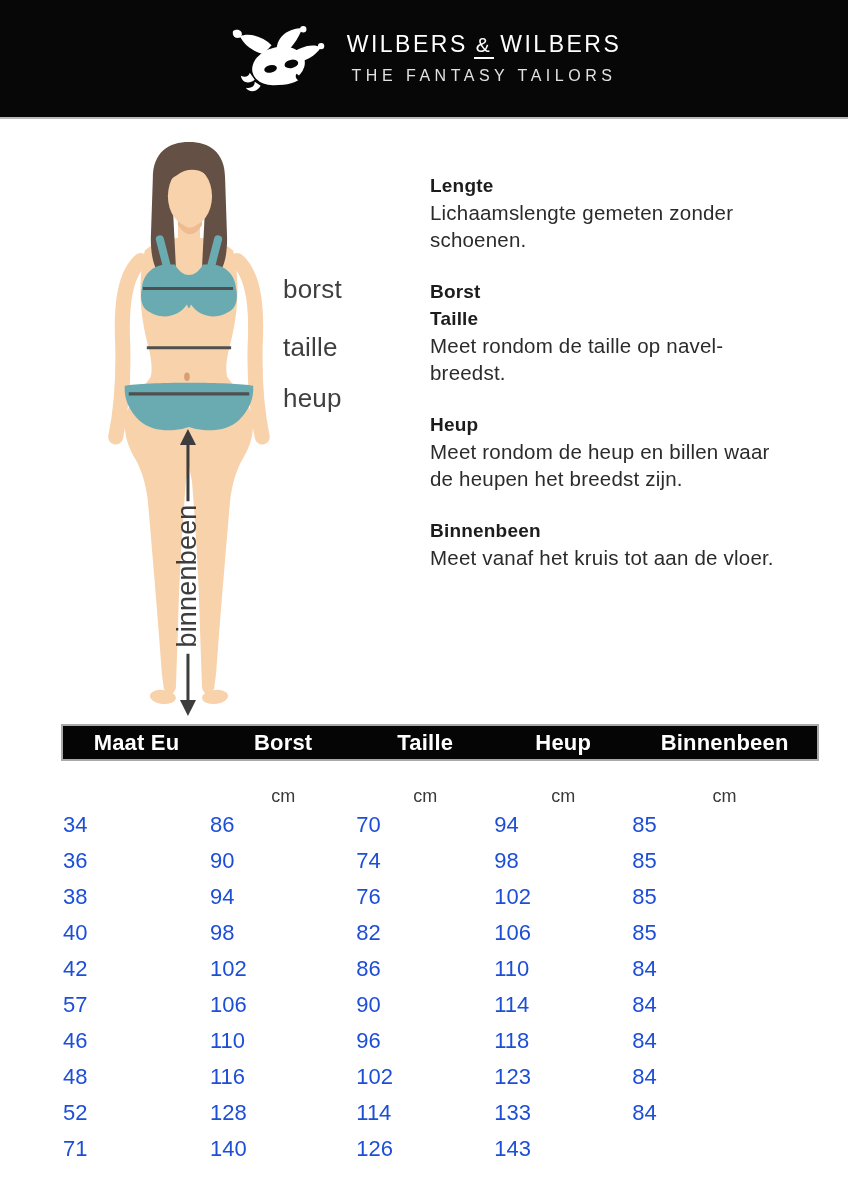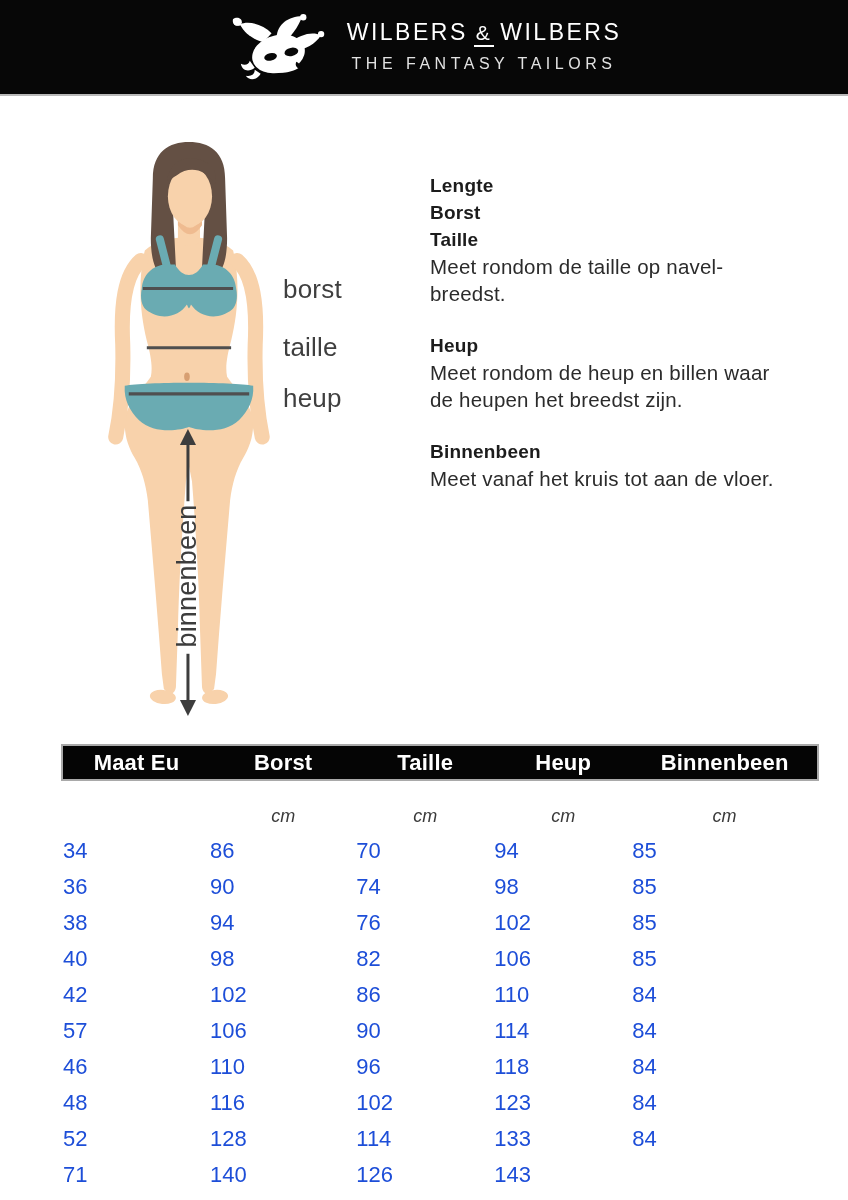--- a/index.html
+++ b/index.html
@@ -5,21 +5,21 @@
   html,body { margin:0; padding:0; background:#e9e9e9; }
   .page {
     position:relative; width:848px; height:1200px; margin:0 auto;
     background:#ffffff; overflow:hidden;
     font-family:"Liberation Sans", sans-serif;
     -webkit-font-smoothing:antialiased;
   }
 
   
   .masthead {
-    position:absolute; left:0; top:0; width:100%; height:96px;
+    position:absolute; left:0; top:0; width:100%; height:119px;
     background:var(--header-bg,#070707);
     border-bottom:2px solid #b9b9b9;
     display:flex; align-items:center; justify-content:center;
     box-sizing:border-box;
   }
   .brand { display:flex; align-items:center; gap:16px; }
   .jester-wrap svg { width:104px; height:72px; display:block; }
   .brand-text { display:flex; flex-direction:column; align-items:center; }
   .brand-title {
     color:#ffffff; font-size:23px; font-weight:400; letter-spacing:2.5px;
@@ -68,27 +68,26 @@
     margin:1px 0 25px; font-size:20.5px; line-height:26.5px; color:#2b2b2b;
     white-space:pre-line; letter-spacing:0.2px;
   }
 
   
   .size-table { position:absolute; left:63px; top:726px; width:754px; }
   .thead {
     display:flex; align-items:center; height:33px;
     background:var(--table-header-bg,#050505);
     outline:2px solid #a9a9a9;
-    margin-top:20px;
   }
   .thead .cell {
     color:#ffffff; font-weight:bold; font-size:22px; text-align:center;
     letter-spacing:0.2px;
   }
-  .units { display:flex; align-items:center; height:34px; margin-top:20px;font-style:italic; }
+  .units { display:flex; align-items:flex-end; height:34px; margin-top:14px; }
   .units .cell { font-size:18px; color:#3a3a3a; text-align:center; }
   .tbody .trow { display:flex; align-items:center; height:36px; }
   .tbody .cell { font-size:22px; color:#1d4ed8; text-align:left; }
   .col0 { width:19.5%; } .col1 { width:19.4%; } .col2 { width:18.3%; }
   .col3 { width:18.3%; } .col4 { width:24.5%; }
 </style>
 </head>
 <body>
 
 <div class="page">
@@ -188,20 +187,22 @@
   </svg>
 
   <div class="fig-label lbl-borst">borst</div>
   <div class="fig-label lbl-taille">taille</div>
   <div class="fig-label lbl-heup">heup</div>
   <div class="fig-label lbl-binnenbeen">binnenbeen</div>
 
   <div class="instructions">
       <div class="section">
         <h3>Lengte</h3>
+        <p>Lichaamslengte gemeten zonder
+schoenen.</p>
       </div>
       <div class="section">
         <h3>Borst</h3>
       </div>
       <div class="section">
         <h3>Taille</h3>
         <p>Meet rondom de taille op navel-
 breedst.</p>
       </div>
       <div class="section">

